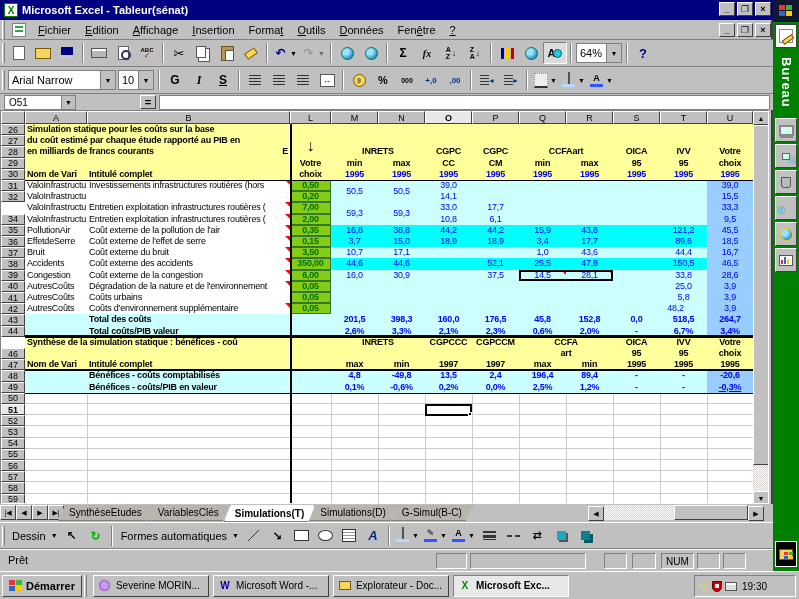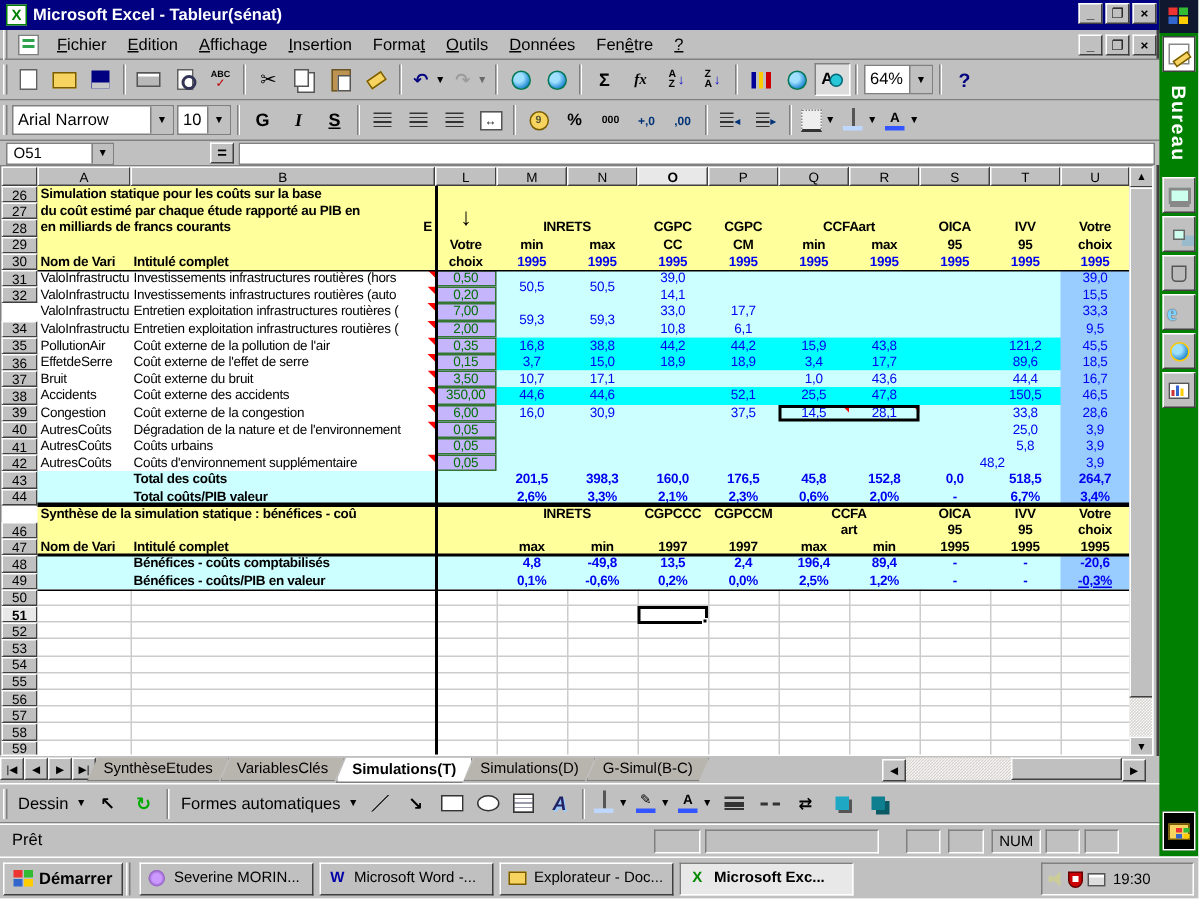--- a/index.html
+++ b/index.html
@@ -99,21 +99,21 @@
   
   .sheet{position:absolute;left:0;top:110px;width:769px;height:394px;background:#FFF;overflow:hidden}
   .hdr{position:absolute;background:#C0C0C0;border-top:1px solid #FFF;border-left:1px solid #FFF;border-right:1px solid #404040;border-bottom:1px solid #404040;
     display:flex;align-items:center;justify-content:center;font-size:9px;color:#000}
   .hdr.active{background:#E8E8E8;font-weight:bold}
   .cell{position:absolute;display:flex;align-items:center;justify-content:center;font-size:9px;letter-spacing:-0.2px;white-space:nowrap;overflow:hidden;line-height:1}
   .cell.lft{justify-content:flex-start;padding-left:2px}
   .cell.rgt{justify-content:flex-end;padding-right:2px}
   .cell.b{font-weight:bold}
   .cell.bl{color:#0000F0}
-  .cell.g{background:#c4b5fd;color:#007000;font-weight:normal;border:1px solid #337733}
+  .cell.g{background:#84cc16;color:#007000;font-weight:bold;border:1px solid #337733}
   .cell.arrow{font-size:16px;font-weight:bold}
   .cell.cm::after{content:"";position:absolute;top:0;right:0;border-left:5px solid transparent;border-top:5px solid #F00}
   .band,.ustrip,.gl,.hl,.vl{position:absolute}
   .selbox{position:absolute;border:2px solid #000;background:transparent}
   .fillhandle{position:absolute;width:4px;height:4px;background:#000;border:1px solid #FFF}
   
   .sb-track{background-color:#D6D3CE;background-image:linear-gradient(45deg,#FFF 25%,transparent 25% 75%,#FFF 75%),linear-gradient(45deg,#FFF 25%,transparent 25% 75%,#FFF 75%);background-size:2px 2px;background-position:0 0,1px 1px}
   .sb-btn{display:flex;align-items:center;justify-content:center;font-size:7px;color:#000}
   
   .tabrow{position:absolute;left:0;top:504px;width:773px;height:18px;background:#C0C0C0;display:flex;align-items:flex-start}
@@ -497,21 +497,20 @@
         <div class="cell b bl" style="left: 659px; top: 57.8px; width: 47px; height: 11.2px; color: rgb(0, 0, 240);">1995</div>
         <div class="cell b bl" style="left: 706px; top: 57.8px; width: 46px; height: 11.2px; color: rgb(0, 0, 240);">1995</div>
         <div class="cell lft" style="left: 24px; top: 69px; width: 62px; height: 11.2px;">ValoInfrastructu</div>
         <div class="cell lft cm" style="left: 86px; top: 69px; width: 203px; height: 11.2px;">Investissements infrastructures routières (hors</div>
         <div class="cell g" style="left: 289px; top: 69px; width: 41px; height: 11.2px;">0,50</div>
         <div class="cell bl" style="left: 330px; top: 69px; width: 47px; height: 22.4px; color: rgb(0, 0, 240);">50,5</div>
         <div class="cell bl" style="left: 377px; top: 69px; width: 47px; height: 22.4px; color: rgb(0, 0, 240);">50,5</div>
         <div class="cell bl" style="left: 424px; top: 69px; width: 47px; height: 11.2px; color: rgb(0, 0, 240);">39,0</div>
         <div class="cell bl" style="left: 706px; top: 69px; width: 46px; height: 11.2px; color: rgb(0, 0, 240);">39,0</div>
         <div class="cell lft" style="left: 24px; top: 80.2px; width: 62px; height: 11.2px;">ValoInfrastructu</div>
-        <div class="cell lft cm" style="left: 86px; top: 80.2px; width: 203px; height: 11.2px;">Investissements infrastructures routières (auto</div>
         <div class="cell g" style="left: 289px; top: 80.2px; width: 41px; height: 11.2px;">0,20</div>
         <div class="cell bl" style="left: 424px; top: 80.2px; width: 47px; height: 11.2px; color: rgb(0, 0, 240);">14,1</div>
         <div class="cell bl" style="left: 706px; top: 80.2px; width: 46px; height: 11.2px; color: rgb(0, 0, 240);">15,5</div>
         <div class="cell lft" style="left: 24px; top: 91.4px; width: 62px; height: 11.2px;">ValoInfrastructu</div>
         <div class="cell lft cm" style="left: 86px; top: 91.4px; width: 203px; height: 11.2px;">Entretien exploitation infrastructures routières (</div>
         <div class="cell g" style="left: 289px; top: 91.4px; width: 41px; height: 11.2px;">7,00</div>
         <div class="cell bl" style="left: 330px; top: 91.4px; width: 47px; height: 22.4px; color: rgb(0, 0, 240);">59,3</div>
         <div class="cell bl" style="left: 377px; top: 91.4px; width: 47px; height: 22.4px; color: rgb(0, 0, 240);">59,3</div>
         <div class="cell bl" style="left: 424px; top: 91.4px; width: 47px; height: 11.2px; color: rgb(0, 0, 240);">33,0</div>
         <div class="cell bl" style="left: 471px; top: 91.4px; width: 47px; height: 11.2px; color: rgb(0, 0, 240);">17,7</div>
@@ -579,21 +578,21 @@
         <div class="cell bl" style="left: 659px; top: 169.8px; width: 47px; height: 11.2px; color: rgb(0, 0, 240);">25,0</div>
         <div class="cell bl" style="left: 706px; top: 169.8px; width: 46px; height: 11.2px; color: rgb(0, 0, 240);">3,9</div>
         <div class="cell lft" style="left: 24px; top: 181px; width: 62px; height: 11.2px;">AutresCoûts</div>
         <div class="cell lft" style="left: 86px; top: 181px; width: 203px; height: 11.2px;">Coûts urbains</div>
         <div class="cell g" style="left: 289px; top: 181px; width: 41px; height: 11.2px;">0,05</div>
         <div class="cell bl" style="left: 659px; top: 181px; width: 47px; height: 11.2px; color: rgb(0, 0, 240);">5,8</div>
         <div class="cell bl" style="left: 706px; top: 181px; width: 46px; height: 11.2px; color: rgb(0, 0, 240);">3,9</div>
         <div class="cell lft" style="left: 24px; top: 192.2px; width: 62px; height: 11.2px;">AutresCoûts</div>
         <div class="cell lft cm" style="left: 86px; top: 192.2px; width: 203px; height: 11.2px;">Coûts d'environnement supplémentaire</div>
         <div class="cell g" style="left: 289px; top: 192.2px; width: 41px; height: 11.2px;">0,05</div>
-        <div class="cell bl" style="left: 637px; top: 192.2px; width: 47px; height: 11.2px; color: rgb(0, 0, 240);">48,2</div>
+        <div class="cell bl" style="left: 651px; top: 192.2px; width: 47px; height: 11.2px; color: rgb(0, 0, 240);">48,2</div>
         <div class="cell bl" style="left: 706px; top: 192.2px; width: 46px; height: 11.2px; color: rgb(0, 0, 240);">3,9</div>
         <div class="cell b lft" style="left: 86px; top: 203.4px; width: 203px; height: 11.2px;">Total des coûts</div>
         <div class="cell b bl" style="left: 330px; top: 203.4px; width: 47px; height: 11.2px; color: rgb(0, 0, 240);">201,5</div>
         <div class="cell b bl" style="left: 377px; top: 203.4px; width: 47px; height: 11.2px; color: rgb(0, 0, 240);">398,3</div>
         <div class="cell b bl" style="left: 424px; top: 203.4px; width: 47px; height: 11.2px; color: rgb(0, 0, 240);">160,0</div>
         <div class="cell b bl" style="left: 471px; top: 203.4px; width: 47px; height: 11.2px; color: rgb(0, 0, 240);">176,5</div>
         <div class="cell b bl" style="left: 518px; top: 203.4px; width: 47px; height: 11.2px; color: rgb(0, 0, 240);">45,8</div>
         <div class="cell b bl" style="left: 565px; top: 203.4px; width: 47px; height: 11.2px; color: rgb(0, 0, 240);">152,8</div>
         <div class="cell b bl" style="left: 612px; top: 203.4px; width: 47px; height: 11.2px; color: rgb(0, 0, 240);">0,0</div>
         <div class="cell b bl" style="left: 659px; top: 203.4px; width: 47px; height: 11.2px; color: rgb(0, 0, 240);">518,5</div>

